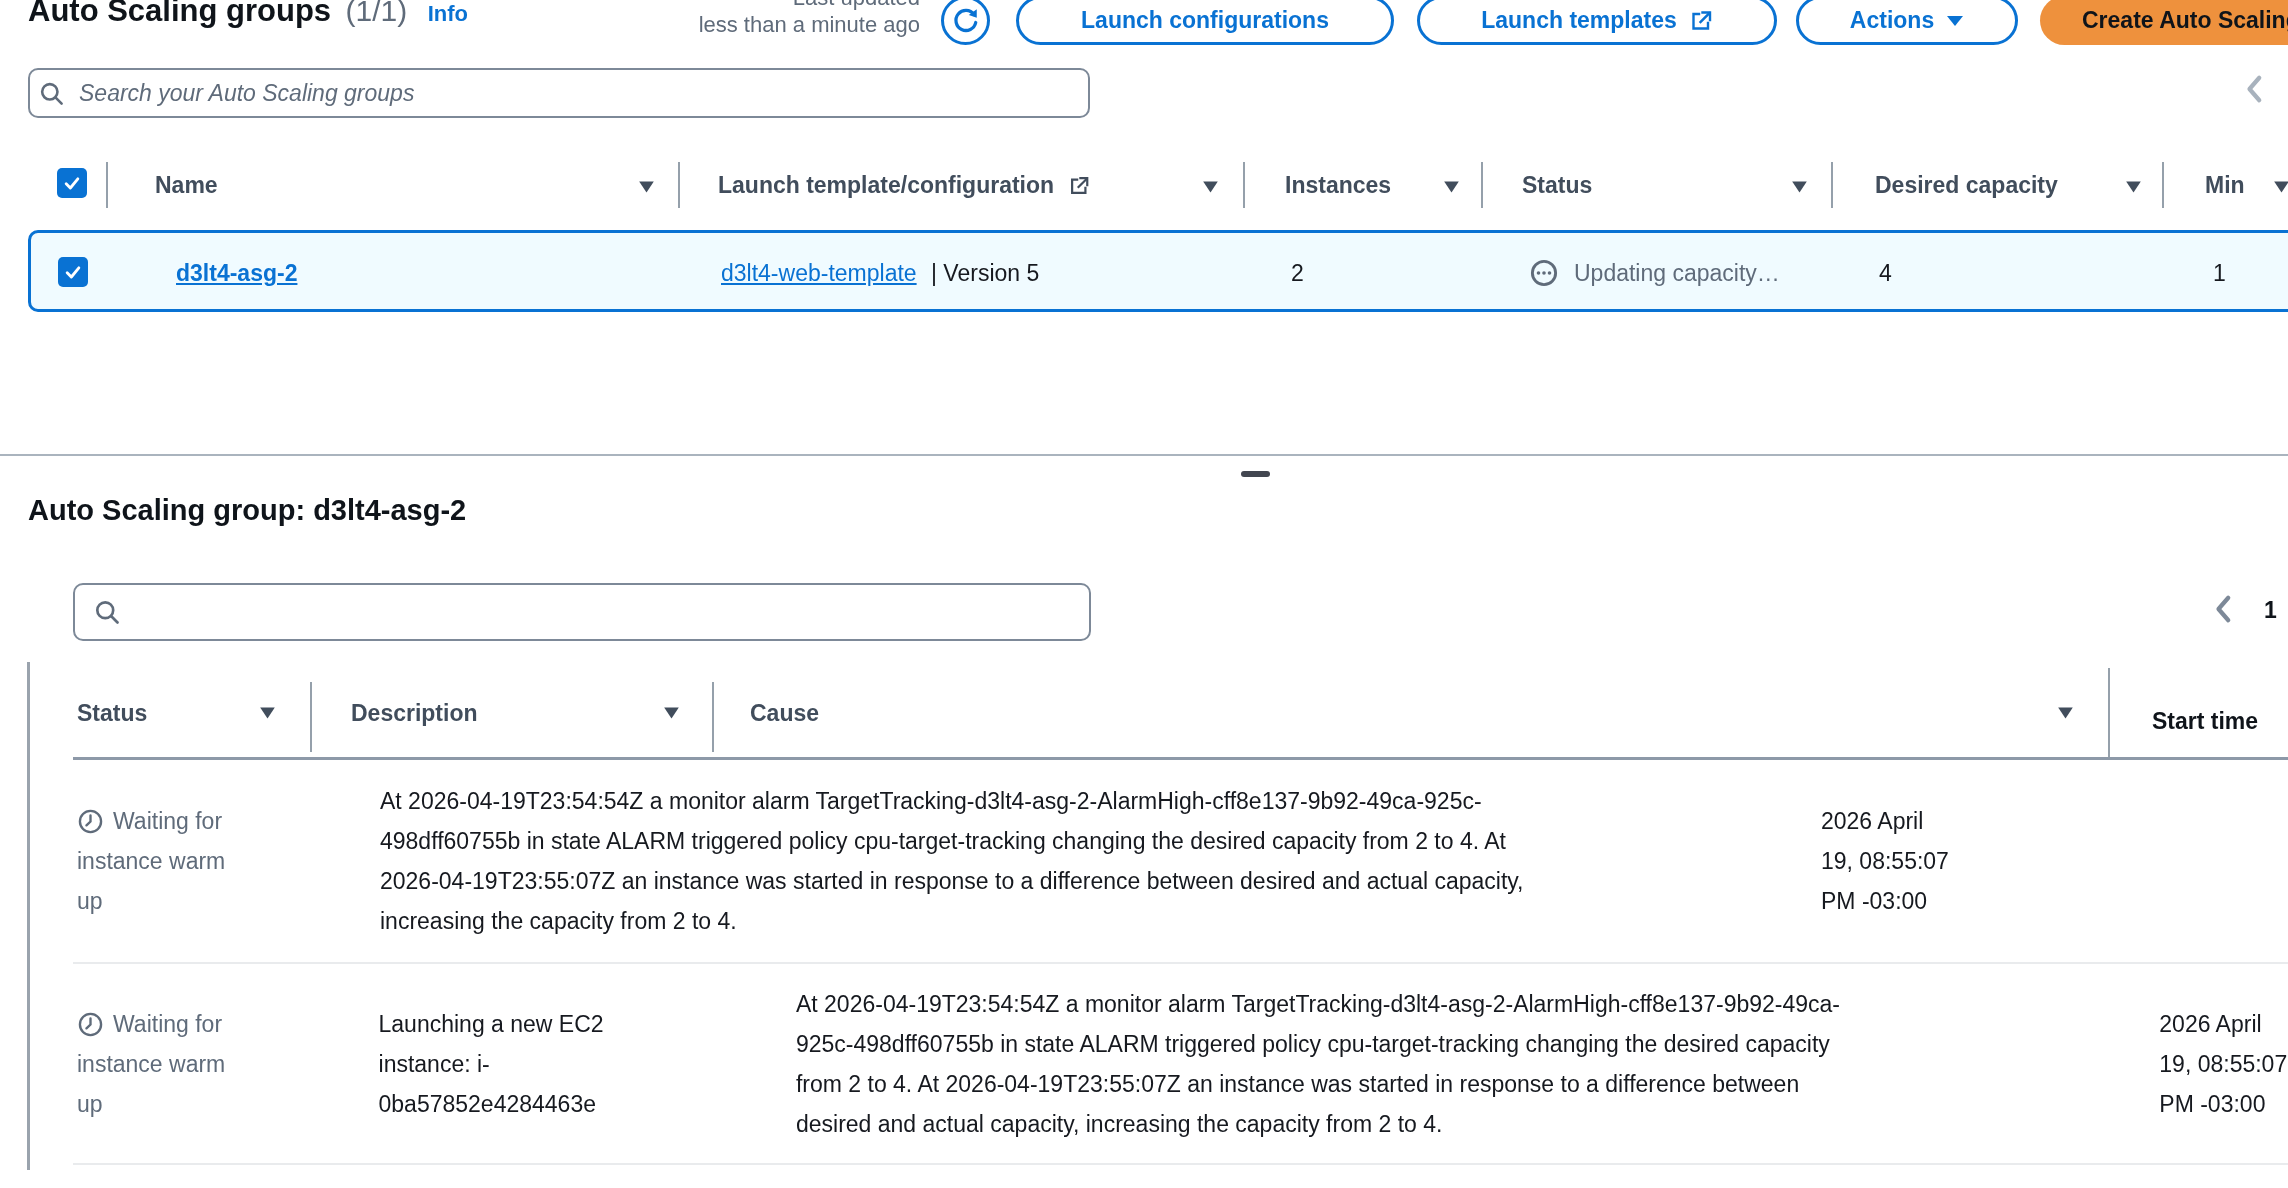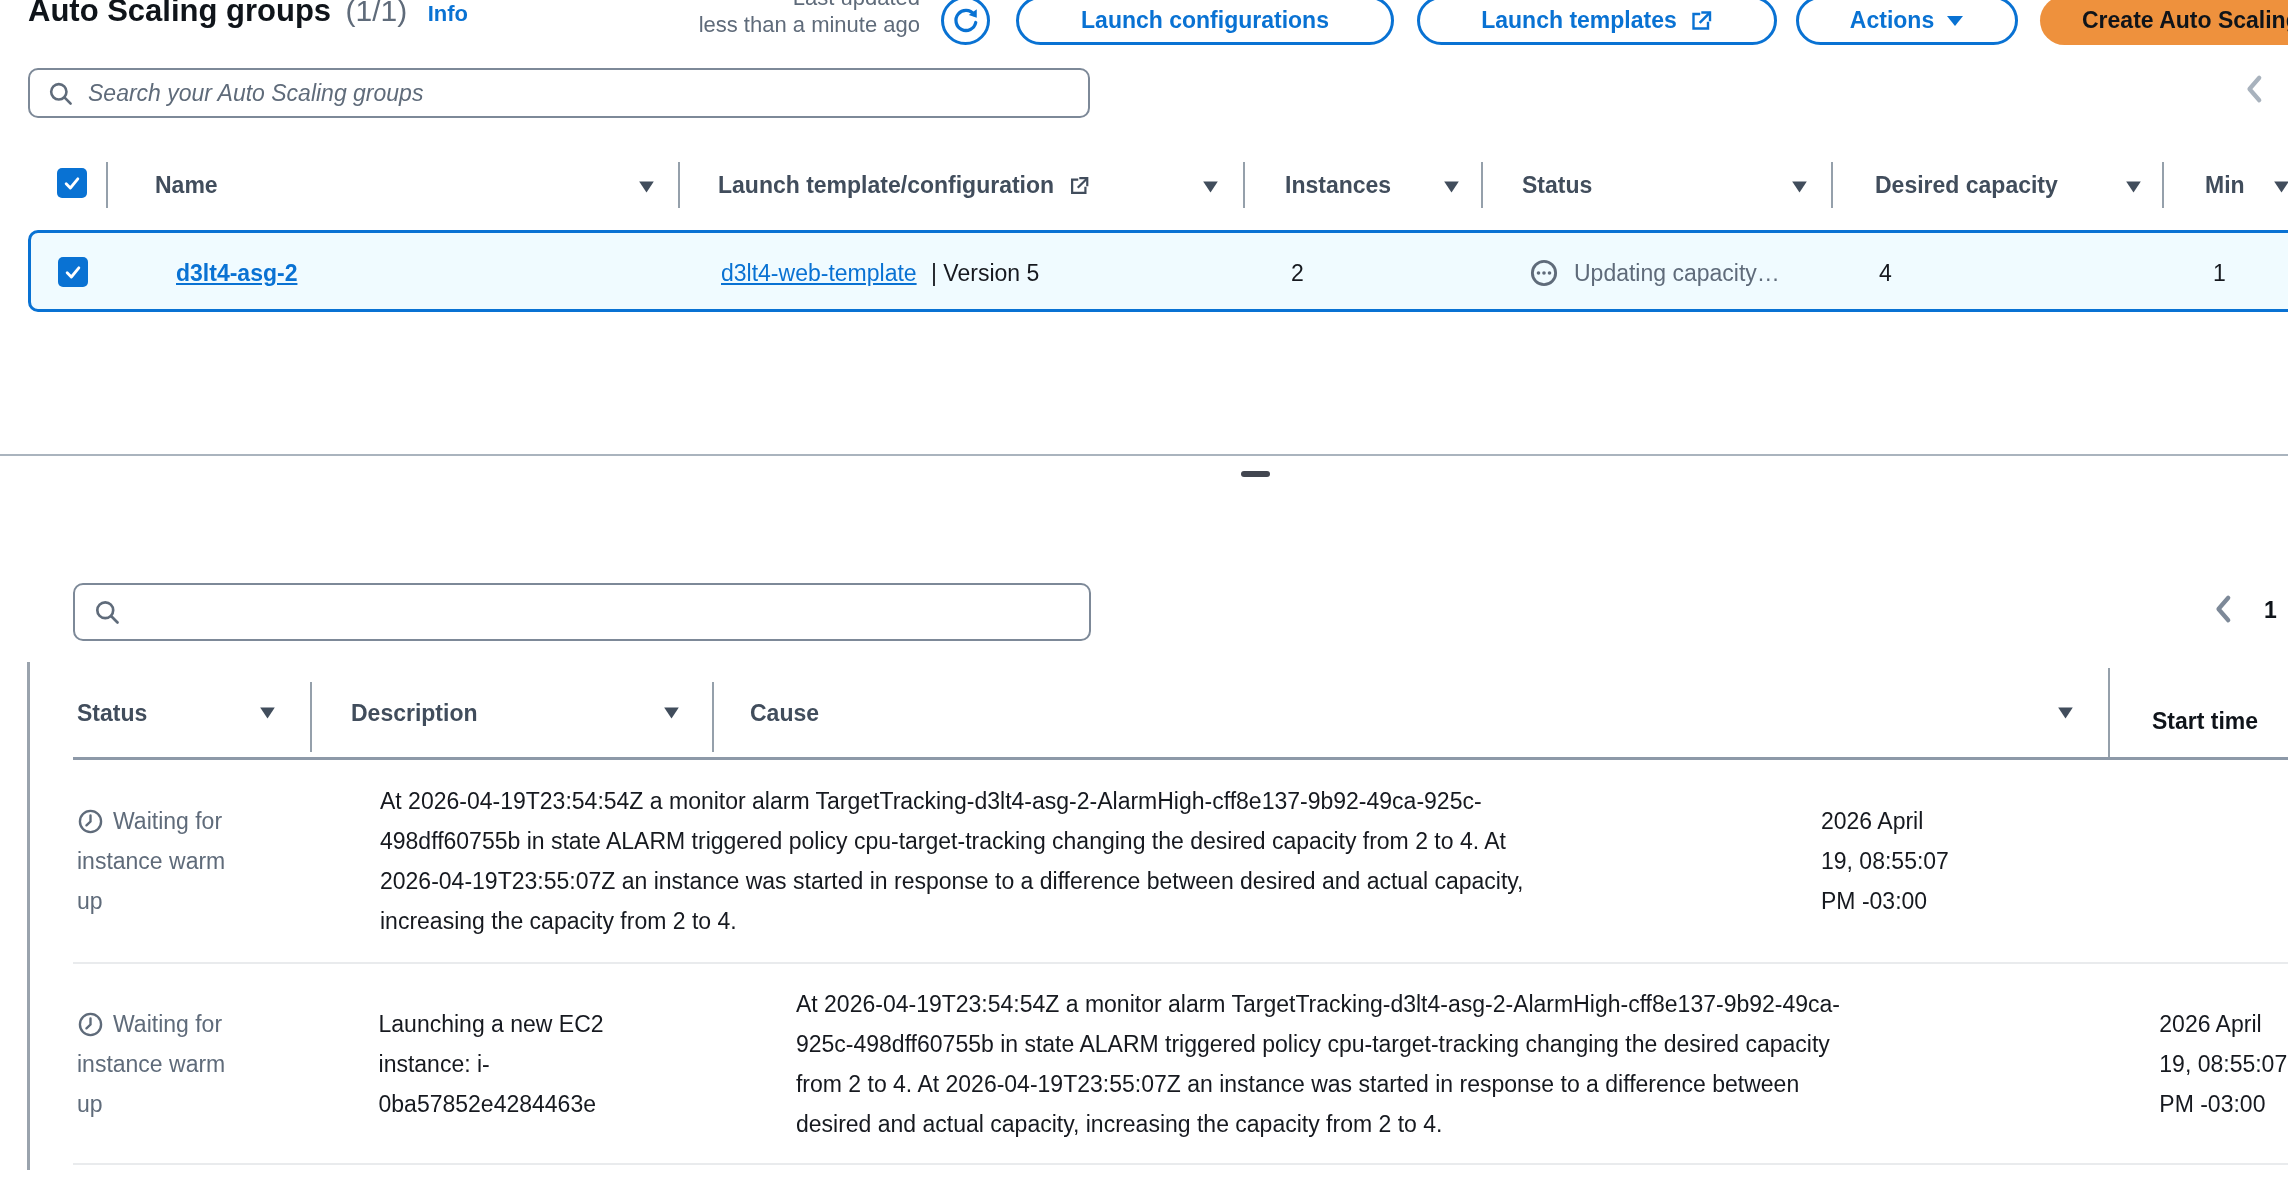--- a/index.html
+++ b/index.html
@@ -28,21 +28,21 @@
     font-family:"Liberation Sans", sans-serif; white-space:nowrap; }
   .btn-launch-config { left:1016px; width:378px; }
   .btn-launch-templates { left:1417px; width:360px; }
   .btn-actions { left:1796px; width:222px; }
   .btn-create { left:2040px; width:480px; border:none; background:#ee913d; color:#0f141a;
     justify-content:flex-start; padding-left:42px; }
 
   
   .search-box { position:absolute; left:28px; top:68px; width:1062px; height:50px;
     border:2px solid #7d8998; border-radius:10px; background:#fff;
-    display:flex; align-items:center; padding-left:17px; gap:14px; }
+    display:flex; align-items:center; padding-left:8px; gap:14px; }
   .search-box input, .filter-box input {
     border:none; outline:none; flex:1; height:100%; font-size:23px;
     font-family:"Liberation Sans", sans-serif; color:#16191f; background:transparent; }
   .search-box input::placeholder, .filter-box input::placeholder { font-style:italic; color:#5f6b7a; }
   .pager-chevron-top { position:absolute; left:2243px; top:74px; cursor:pointer; }
 
   
   .groups-header { position:absolute; left:0; top:160px; width:1908px; height:60px; }
   .col-label { position:absolute; top:12px; font-size:23px; font-weight:700; color:#414d5c; white-space:nowrap; }
   .col-divider { position:absolute; top:2px; width:2px; height:46px; background:#95a0ab; }
@@ -239,20 +239,21 @@
       </svg>
     </span>
     <span class="cell muted" style="left:1543px;">Updating capacity…</span>
     <span class="cell" style="left:1848px;">4</span>
     <span class="cell" style="left:2182px;">1</span>
   </div>
 
   <div class="panel-divider"></div>
 
   <div class="drag-handle"></div>
+  <div class="panel-heading">Auto Scaling group: d3lt4-asg-2</div>
 
   <div class="filter-box filter-activity">
     <span style="line-height:0;">
       <svg width="28" height="28" viewBox="0 0 24 24" fill="none" stroke="#5f6b7a" stroke-width="2.3" stroke-linecap="round">
         <circle cx="10.5" cy="10.5" r="6.8"></circle>
           <line x1="15.7" y1="15.7" x2="21" y2="21"></line>
       </svg>
     </span>
   </div>
 

